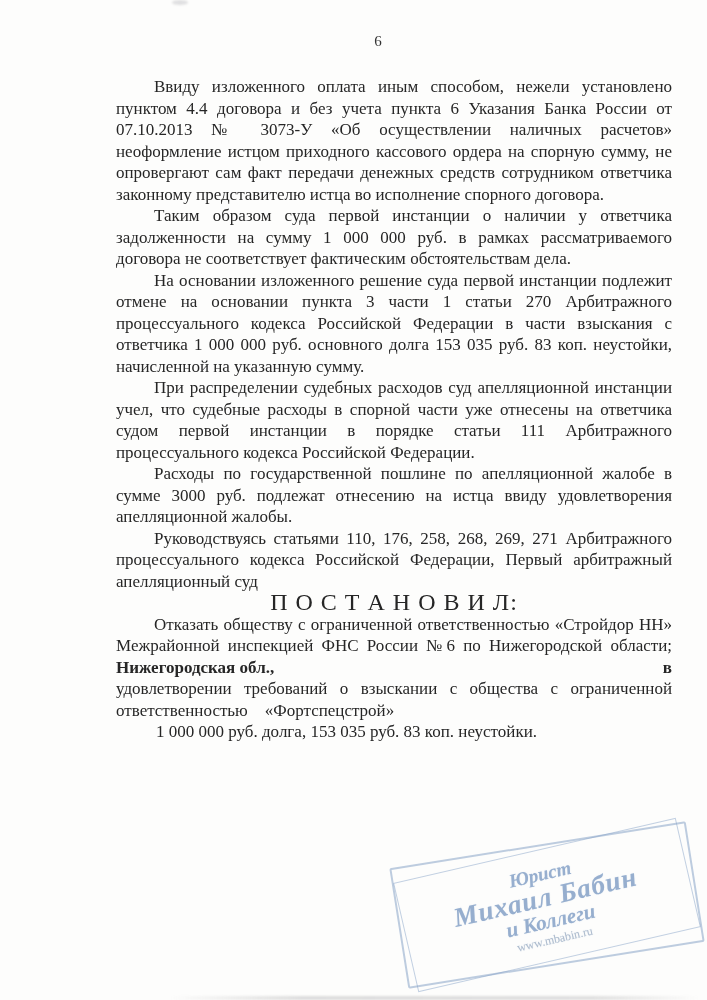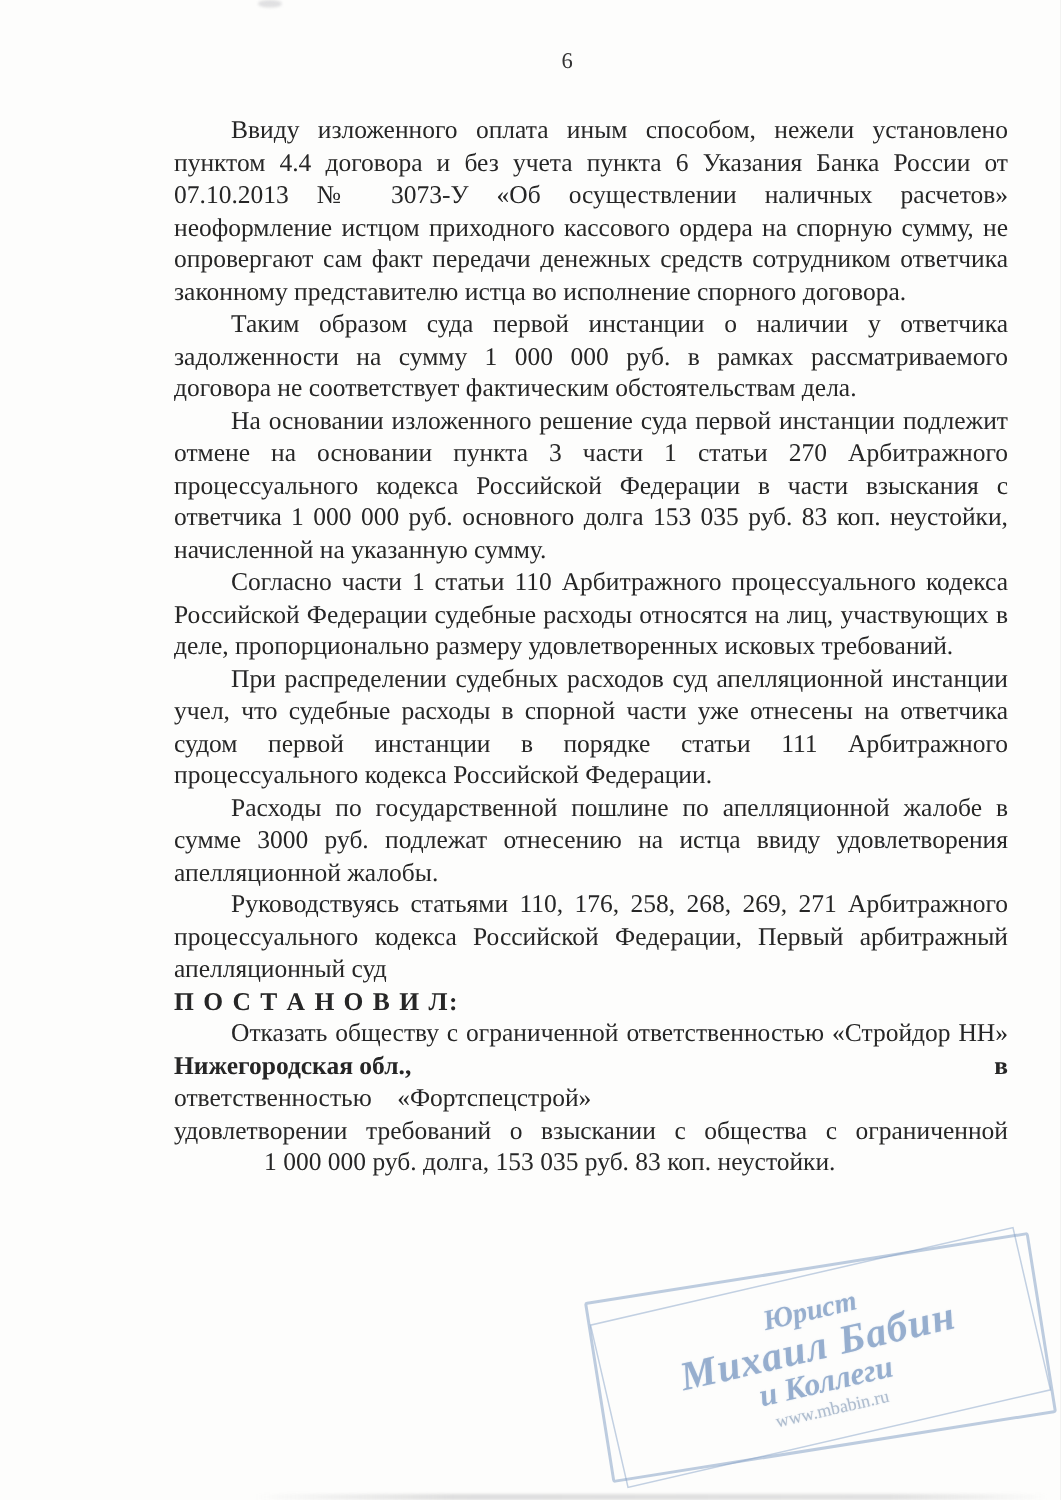--- a/index.html
+++ b/index.html
@@ -29,34 +29,34 @@
     font-size: 17px;
     line-height: 21.5px;
     text-align: justify;
   }
   .content p {
     margin: 0;
     text-indent: 38px;
   }
   .heading {
     margin: 9px 0 30px 0;
-    text-align: left;
-    font-size: 17px;
-    font-weight: bold;
+    text-align: center;
+    font-size: 24px;
+    font-weight: normal;
     letter-spacing: 1px;
     text-indent: 0 !important;
   }
   .line { margin: 0; }
   .indent { text-indent: 38px; }
   .force-justify { text-align: justify; text-align-last: justify; }
   .right { text-align: right; text-align-last: right; }
   .split { display: flex; justify-content: space-between; font-weight: bold; }
   .pre { white-space: pre-wrap; text-align: left; text-align-last: left; }
   .ind77 { margin-left: 77px; text-align: left; text-align-last: left; }
-  .ind40 { margin-left: 60px; text-align: right; text-align-last: left; }
+  .ind40 { margin-left: 40px; text-align: right; text-align-last: left; }
 
   
   .stamp {
     position: absolute;
     left: 397px;
     top: 844px;
     width: 296px;
     height: 118px;
     transform: rotate(-9deg);
     border: 2px solid rgba(138, 165, 203, 0.55);
@@ -122,34 +122,34 @@
 <div class="page">
 
   <div class="artifact-top"></div>
 
   <div class="page-number">6</div>
 
   <div class="content">
     <p>Ввиду изложенного оплата иным способом, нежели установлено пунктом 4.4 договора и без учета пункта 6 Указания Банка России от 07.10.2013 № 3073-У «Об осуществлении наличных расчетов» неоформление истцом приходного кассового ордера на спорную сумму, не опровергают сам факт передачи денежных средств сотрудником ответчика законному представителю истца во исполнение спорного договора.</p>
     <p>Таким образом суда первой инстанции о наличии у ответчика задолженности на сумму 1 000 000 руб. в рамках рассматриваемого договора не соответствует фактическим обстоятельствам дела.</p>
     <p>На основании изложенного решение суда первой инстанции подлежит отмене на основании пункта 3 части 1 статьи 270 Арбитражного процессуального кодекса Российской Федерации в части взыскания с ответчика 1 000 000 руб. основного долга 153 035 руб. 83 коп. неустойки, начисленной на указанную сумму.</p>
-    <p>Согласно части 1 статьи 110 Арбитражного процессуального кодекса Российской Федерации судебные расходы относятся на лиц, участвующих в деле, пропорционально размеру удовлетворенных исковых требований.</p>
     <p>При распределении судебных расходов суд апелляционной инстанции учел, что судебные расходы в спорной части уже отнесены на ответчика судом первой инстанции в порядке статьи 111 Арбитражного процессуального кодекса Российской Федерации.</p>
     <p>Расходы по государственной пошлине по апелляционной жалобе в сумме 3000 руб. подлежат отнесению на истца ввиду удовлетворения апелляционной жалобы.</p>
     <p>Руководствуясь статьями 110, 176, 258, 268, 269, 271 Арбитражного процессуального кодекса Российской Федерации, Первый арбитражный апелляционный суд</p>
 
     <p class="heading">П О С Т А Н О В И Л:</p>
 
     <div class="line indent force-justify">Отказать обществу с ограниченной ответственностью «Стройдор НН»</div>
+    <div class="line force-justify">Межрайонной инспекцией ФНС России №6 по Нижегородской области;</div>
     <div class="line split">
       <span>Нижегородская обл.,</span>
       <span>в</span>
     </div>
+    <div class="line force-justify">удовлетворении требований о взыскании с общества с ограниченной</div>
     <div class="line pre">ответственностью    «Фортспецстрой»</div>
-    <div class="line force-justify">удовлетворении требований о взыскании с общества с ограниченной</div>
     <div class="line ind40">1 000 000 руб. долга, 153 035 руб. 83 коп. неустойки.</div>
   </div>
 
   <div class="stamp">
     <div class="stamp-inner">
       <div class="stamp-line1">Юрист</div>
       <div class="stamp-line2">Михаил Бабин</div>
       <div class="stamp-line3">и Коллеги</div>
       <div class="stamp-line4">www.mbabin.ru</div>
     </div>

